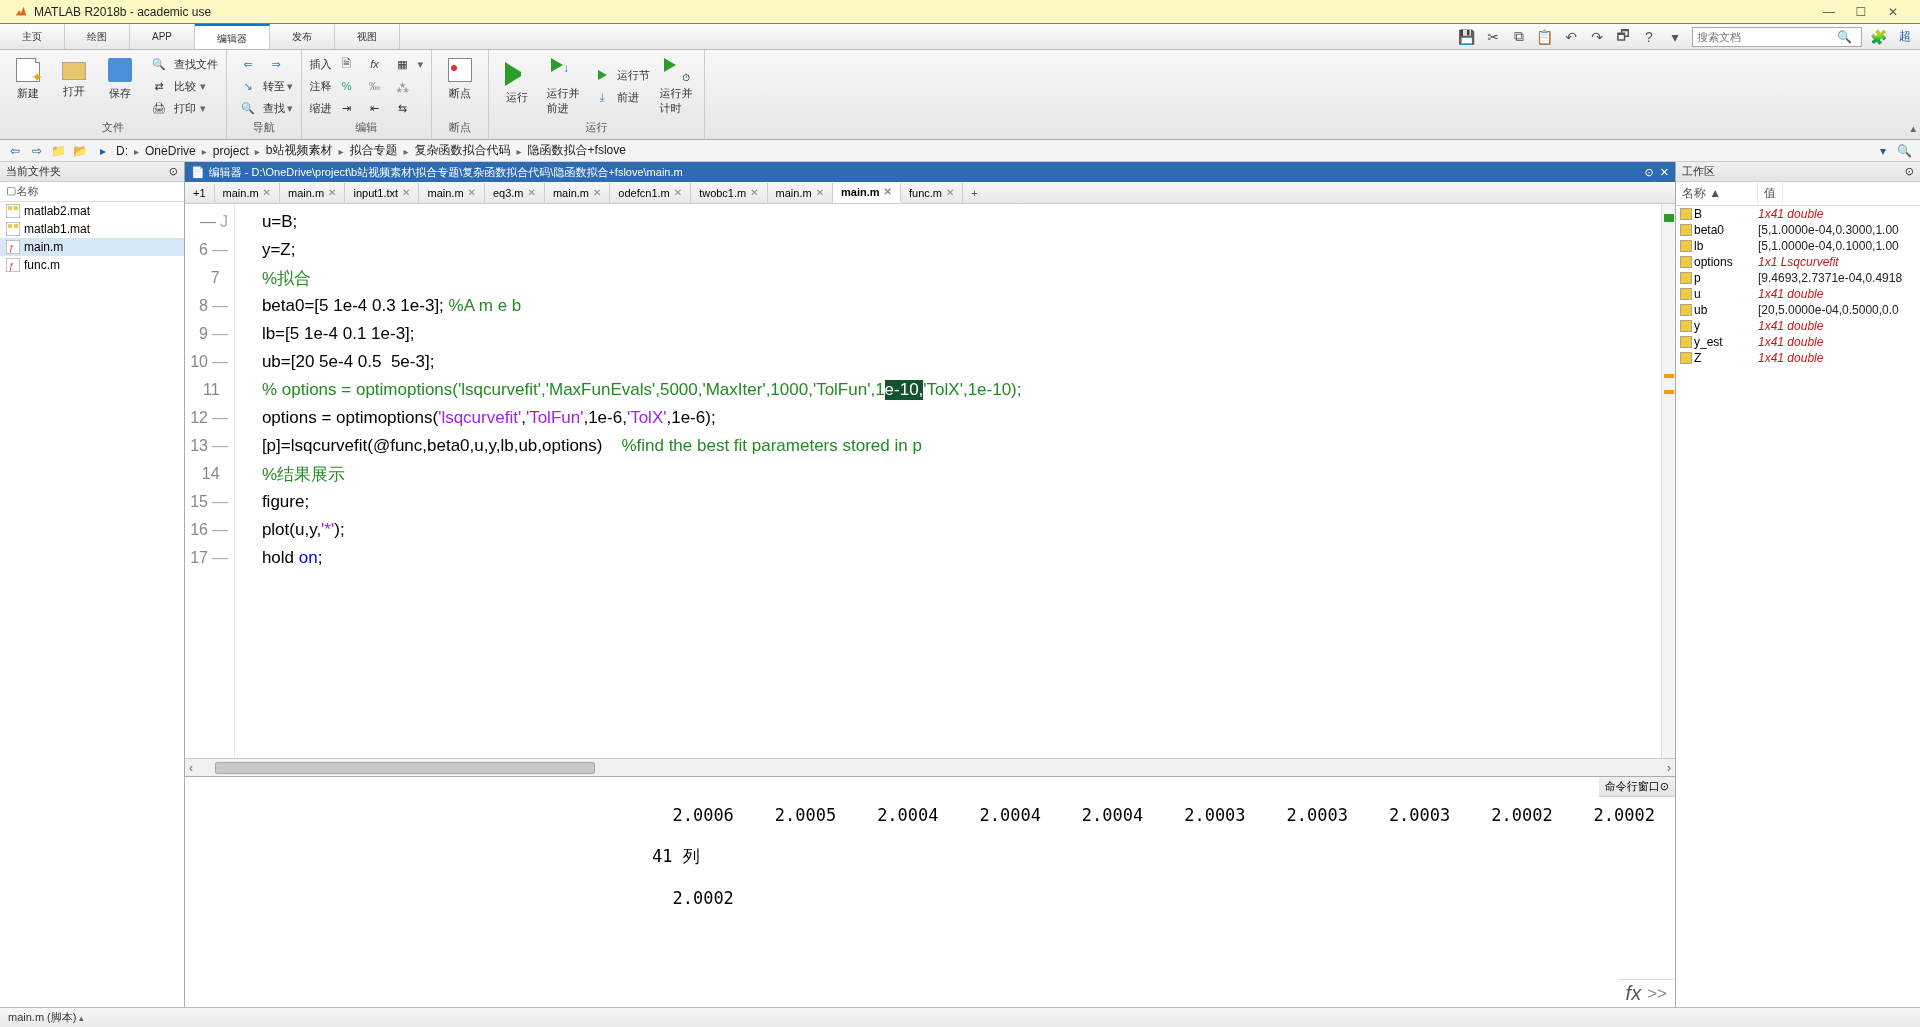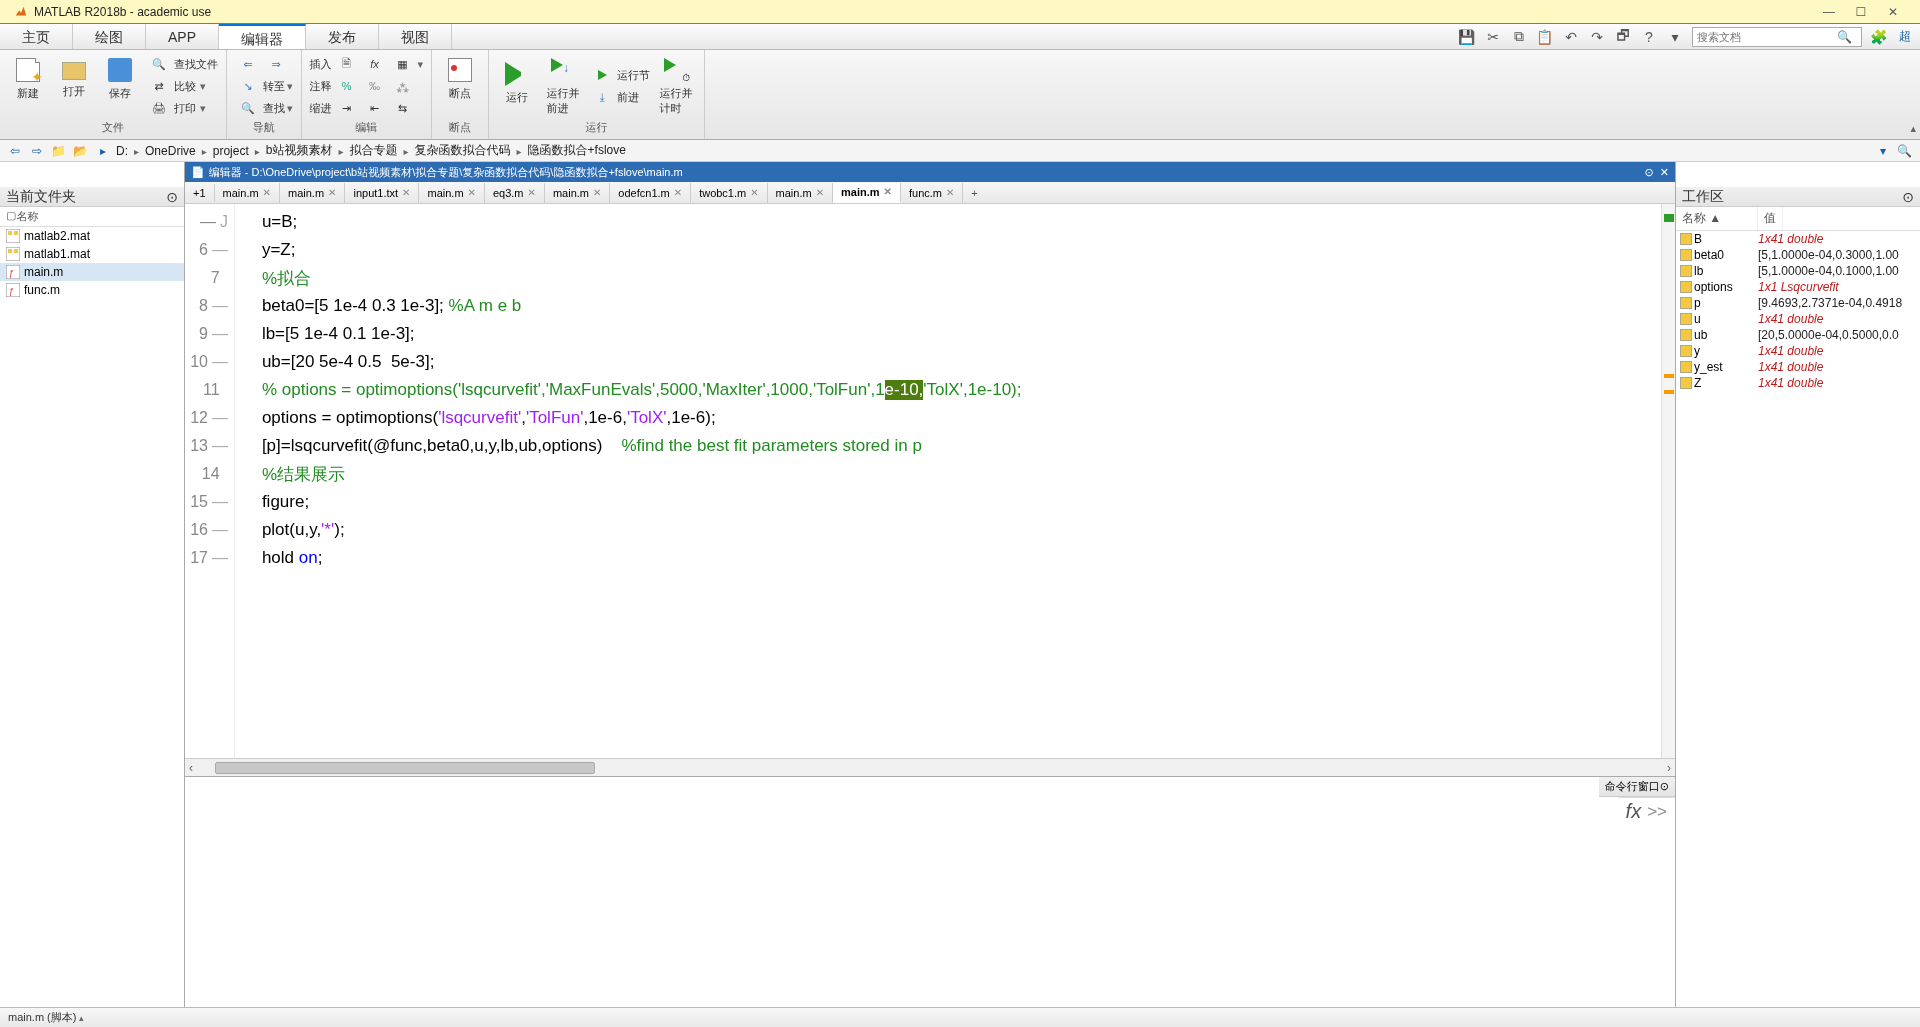--- a/index.html
+++ b/index.html
@@ -5,21 +5,21 @@
 * { margin: 0; padding: 0; box-sizing: border-box; font-family: "Microsoft YaHei", "Segoe UI", Arial, sans-serif; }
 body { background: #f0f0f0; width: 1920px; height: 1027px; overflow: hidden; font-size: 12px; }
 
 .titlebar { height: 24px; background: #fef9c3; display: flex; align-items: center; padding: 0 14px; border-bottom: 1px solid #3b82f6; }
 .titlebar .logo { width: 14px; height: 14px; margin-right: 6px; }
 .titlebar .title { flex: 1; font-size: 12px; color: #222; }
 .titlebar .winbtns { display: flex; gap: 18px; padding-right: 6px; }
 .titlebar .winbtn { width: 14px; height: 14px; display: flex; align-items: center; justify-content: center; color: #555; cursor: pointer; }
 
 .tabbar { height: 26px; background: linear-gradient(#fdfdfd,#e8e8e8); display: flex; border-bottom: 1px solid #bbb; }
-.tabbar .tab { padding: 0 22px; line-height: 26px; font-size: 14px; color: #333; border-right: 1px solid #ccc; cursor: pointer; }
+.tabbar .tab { padding: 0 22px; line-height: 26px; font-size: 10px; color: #333; border-right: 1px solid #ccc; cursor: pointer; }
 .tabbar .tab.active { background: #fff; border-top: 2px solid #0078d7; }
 .tabbar .spacer { flex: 1; }
 .tabbar .right-icons { display: flex; align-items: center; gap: 8px; padding-right: 6px; }
 .tabbar .ri { width: 18px; height: 18px; display:flex; align-items:center; justify-content:center; color:#555; cursor:pointer; font-size:14px; }
 .tabbar .search { width: 170px; height: 20px; border: 1px solid #aaa; background:#fff; display:flex; align-items:center; padding:0 4px; }
 .tabbar .search input { border:none; outline:none; width: 140px; font-size:11px; }
 
 .ribbon { height: 90px; background: linear-gradient(#f7f7f7,#e6e6e6); border-bottom: 1px solid #aaa; display: flex; position: relative; }
 .ribbon .group { border-right: 1px solid #ccc; padding: 4px 8px; display: flex; flex-direction: column; }
 .ribbon .group .btns { display: flex; gap: 6px; flex: 1; }
@@ -35,21 +35,21 @@
 
 .pathbar { height: 22px; background:#f4f4f4; border-bottom:1px solid #ccc; display:flex; align-items:center; padding:0 6px; gap:4px; }
 .pathbar .nav { width:18px; height:18px; display:flex; align-items:center; justify-content:center; color:#1a5fa0; cursor:pointer; }
 .pathbar .crumbs { flex:1; display:flex; align-items:center; gap:2px; font-size:12px; color:#222; }
 .pathbar .crumb { cursor:pointer; }
 .pathbar .sep::after { content:"▸"; color:#666; margin:0 4px; font-size:10px; }
 
 .main { display:flex; height: calc(100% - 24px - 26px - 90px - 22px - 20px); }
 
 .leftpanel { width: 185px; display:flex; flex-direction:column; border-right:1px solid #aaa; background:#fff; }
-.panelhead { height:20px; background:linear-gradient(#f0f0f0,#e4e4e4); border-bottom:1px solid #ccc; padding:0 6px; font-size:14px; color:#333; display:flex; align-items:center; justify-content:space-between;margin-top:25px; }
+.panelhead { height:20px; background:linear-gradient(#f0f0f0,#e4e4e4); border-bottom:1px solid #ccc; padding:0 6px; font-size:11px; color:#333; display:flex; align-items:center; justify-content:space-between; }
 .filebox { flex:1; overflow:auto; }
 .filehdrs { display:flex; border-bottom:1px solid #ddd; font-size:11px; color:#555; padding:2px 6px; }
 .fileitem { display:flex; align-items:center; padding:2px 6px; cursor:pointer; font-size:12px; }
 .fileitem.selected { background:#d6e6f5; }
 .fileicon { width:14px; height:14px; margin-right:4px; }
 
 .center { flex:1; display:flex; flex-direction:column; }
 .editorpanel { flex:1; display:flex; flex-direction:column; border-bottom:1px solid #aaa; }
 .editortitle { height:20px; background:#2d6cb3; color:#fff; font-size:11px; padding:0 6px; display:flex; align-items:center; justify-content:space-between; }
 .editortitle .ebtns { display:flex; gap:6px; }
@@ -60,21 +60,21 @@
 .plus { padding:0 8px; cursor:pointer; color:#555; }
 .code { flex:1; display:flex; overflow:hidden; background:#fff; position:relative; }
 .gutter { width:50px; text-align:right; padding:4px 6px; color:#888; font-family:Consolas,monospace; font-size:16px; border-right:1px solid #eee; }
 .gutter .gn { height:28px; display:flex; justify-content:flex-end; align-items:center; gap:4px; }
 .gutter .dash { color:#aaa; }
 .codearea { flex:1; padding:4px 8px; font-family:Consolas,"Courier New",monospace; font-size:17px; white-space:pre; overflow:auto; }
 .codeline { height:28px; display:flex; align-items:center; }
 .comment { color:#228B22; }
 .string { color:#a020f0; }
 .keyword { color:#0000ff; }
-.hl { background:#4d7c0f; color:#fff; }
+.hl { background:#14532d; color:#fff; }
 .marker { position:absolute; right:0; top:0; width:14px; height:100%; background:#f4f4f4; border-left:1px solid #ddd; }
 .marker .m { position:absolute; width:10px; height:4px; background:#ff9800; left:2px; }
 .hscroll { height:18px; background:#f0f0f0; border-top:1px solid #ccc; display:flex; align-items:center; }
 .hscroll .thumb { height:12px; background:#c8c8c8; border:1px solid #aaa; border-radius:2px; margin-left:18px; width:380px; }
 
 .cmdpanel { height:230px; display:flex; flex-direction:column; background:#fff;align-items:flex-end; }
 .cmdhead { height:20px; background:linear-gradient(#f0f0f0,#e4e4e4); border-bottom:1px solid #ccc; padding:0 6px; font-size:11px; display:flex; align-items:center; justify-content:space-between; }
 .cmdbody { flex:1; padding:8px 20px; font-family:Consolas,monospace; font-size:17px; white-space:pre; overflow:auto; }
 .prompt { height:28px; display:flex; align-items:center; padding:0 8px; border-top:1px solid #ddd; font-family:Consolas,monospace; font-size:17px; color:#888; }
 .prompt .fx { font-style:italic; font-size:20px; color:#555; margin-right:6px; }
@@ -477,20 +477,26 @@
         <div style="flex:1"></div>
         <span style="padding:0 4px;color:#666">›</span>
       </div>
     </div>
 
     <div class="cmdpanel">
       <div class="cmdhead">
         <span>命令行窗口</span>
           <span>⊙</span>
       </div>
+      <div class="cmdbody">    2.0006    2.0005    2.0004    2.0004    2.0004    2.0003    2.0003    2.0003    2.0002    2.0002
+
+  41 列
+
+    2.0002
+</div>
       <div class="prompt">
           <span class="fx">fx</span>
           <span>&gt;&gt;</span>
         </div>
     </div>
 
   </div>
 
   <div class="rightpanel">
     <div class="panelhead">

